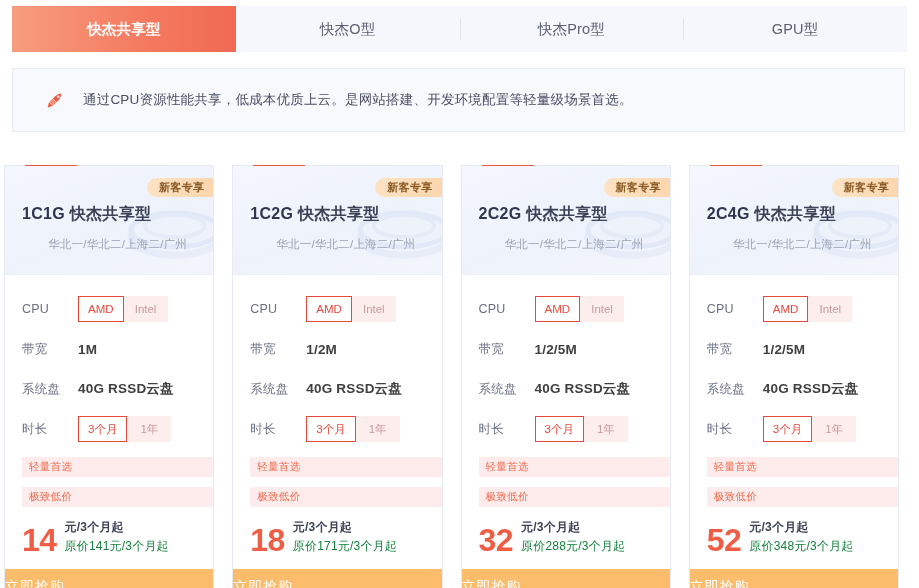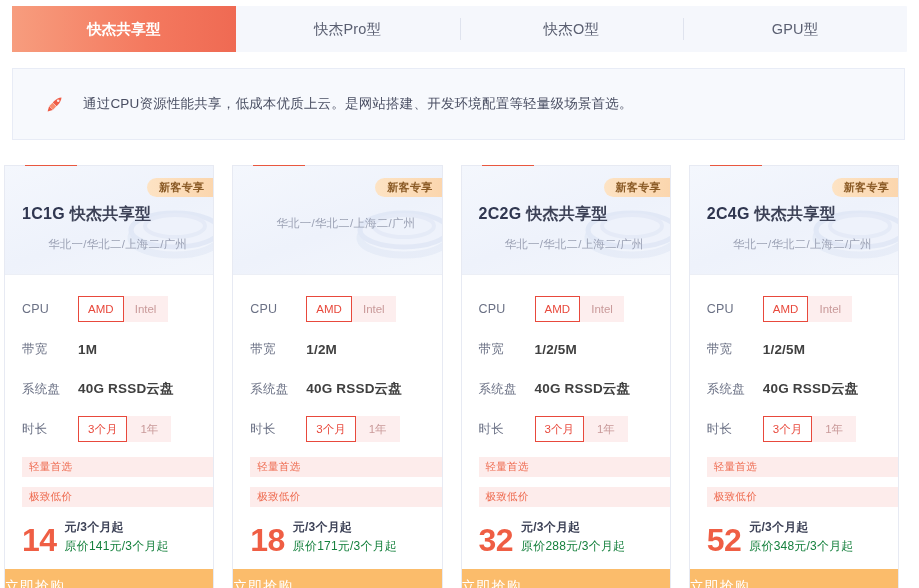--- a/index.html
+++ b/index.html
@@ -55,21 +55,21 @@
   }
   .tab.active::before { display: none; }
   .tab.active + .tab::before { display: none; }
 
   
   .notice {
     position: absolute;
     left: 12px;
     top: 68px;
     width: 893px;
-    height: 72px;
+    height: 64px;
     background: #f7f9fd;
     border: 1px solid #e8ecf6;
     box-sizing: border-box;
     display: flex;
     align-items: center;
     padding-left: 32px;
   }
   .notice-icon {
     width: 20px;
     height: 20px;
@@ -266,24 +266,24 @@
   }
 </style>
 </head>
 <body>
 
 <div class="tabbar">
   <div class="tab active">
     <span>快杰共享型</span>
   </div>
   <div class="tab">
+    <span>快杰O型</span>
+  </div>
+  <div class="tab">
     <span>快杰Pro型</span>
-  </div>
-  <div class="tab">
-    <span>快杰O型</span>
   </div>
   <div class="tab">
     <span>GPU型</span>
   </div>
 </div>
 
 <div class="notice">
   <span class="notice-icon">
     <svg width="20" height="20" viewBox="0 0 20 20">
       <path d="M16.5 3.5C14 3.7 11.2 5 9.2 7l-1.4 1.4 3.8 3.8L13 10.8c2-2 3.3-4.8 3.5-7.3z" fill="#ef5d47"></path>
@@ -352,20 +352,24 @@
 
   <div class="card">
     <div class="card-topbar"></div>
     <div class="card-head">
       <svg class="deco" viewBox="0 0 120 86">
         <ellipse cx="58" cy="46" rx="44" ry="17" fill="none" stroke="#ccd7ee" stroke-width="7" opacity=".5"></ellipse>
         <ellipse cx="58" cy="38" rx="44" ry="17" fill="#eef2fb" stroke="#d7e0f2" stroke-width="5"></ellipse>
         <ellipse cx="58" cy="34" rx="30" ry="11" fill="none" stroke="#dde4f4" stroke-width="4"></ellipse>
       </svg>
       <div class="badge">新客专享</div>
+      <div class="card-title">
+        <span class="sku">1C2G</span>
+        <span>快杰共享型</span>
+      </div>
       <div class="card-regions">华北一/华北二/上海二/广州</div>
     </div>
     <div class="card-body">
       <div class="spec">
         <div class="spec-label">CPU</div>
         <div class="seg">
           <div class="seg-opt sel">AMD</div>
           <div class="seg-opt">Intel</div>
         </div>
       </div>

